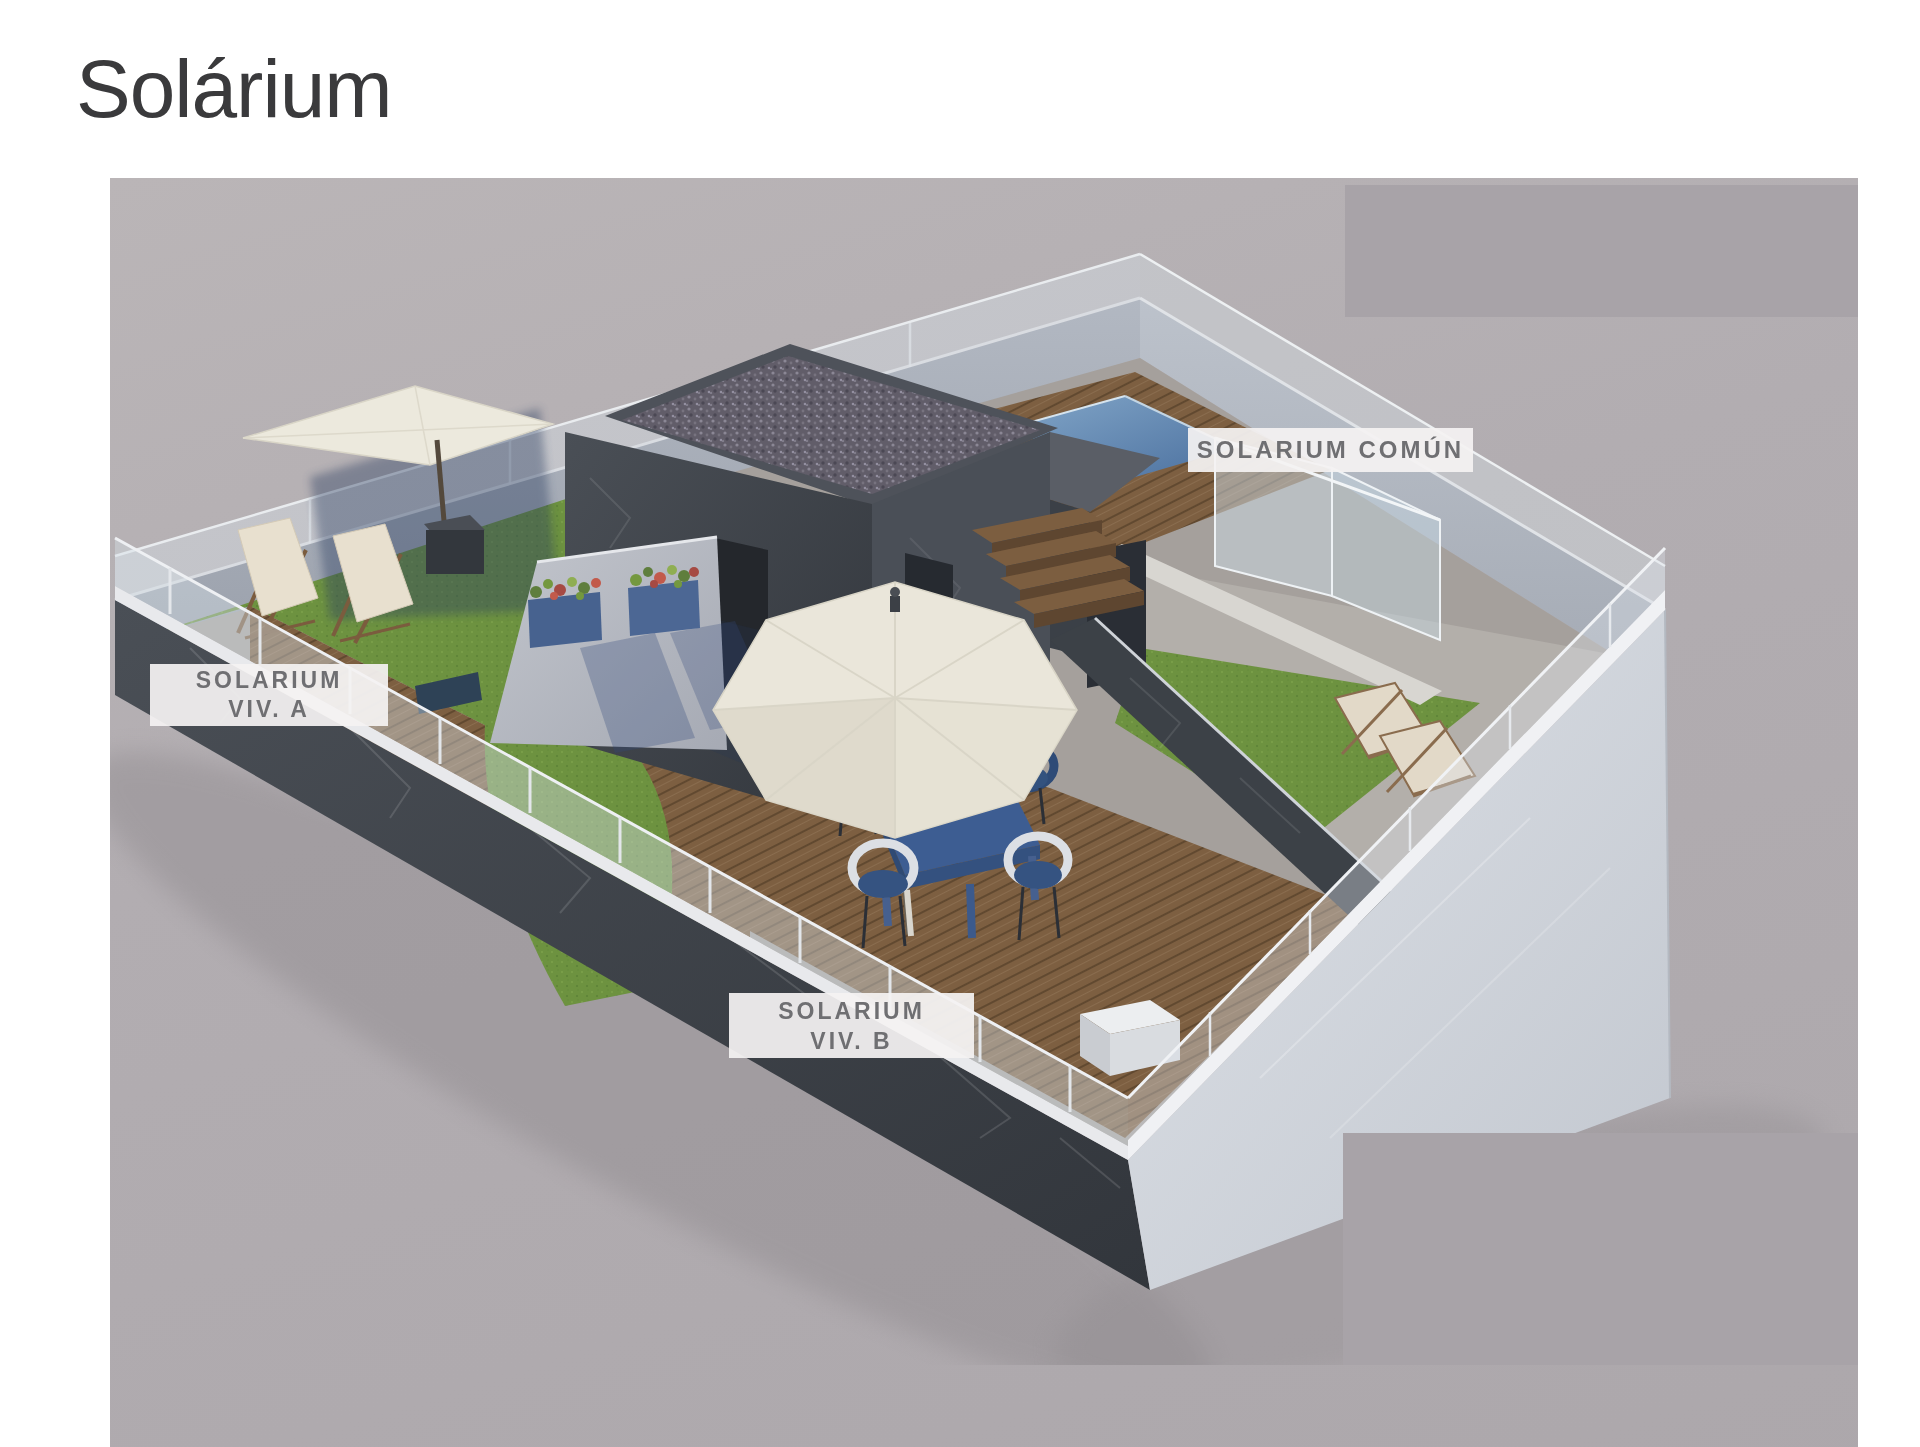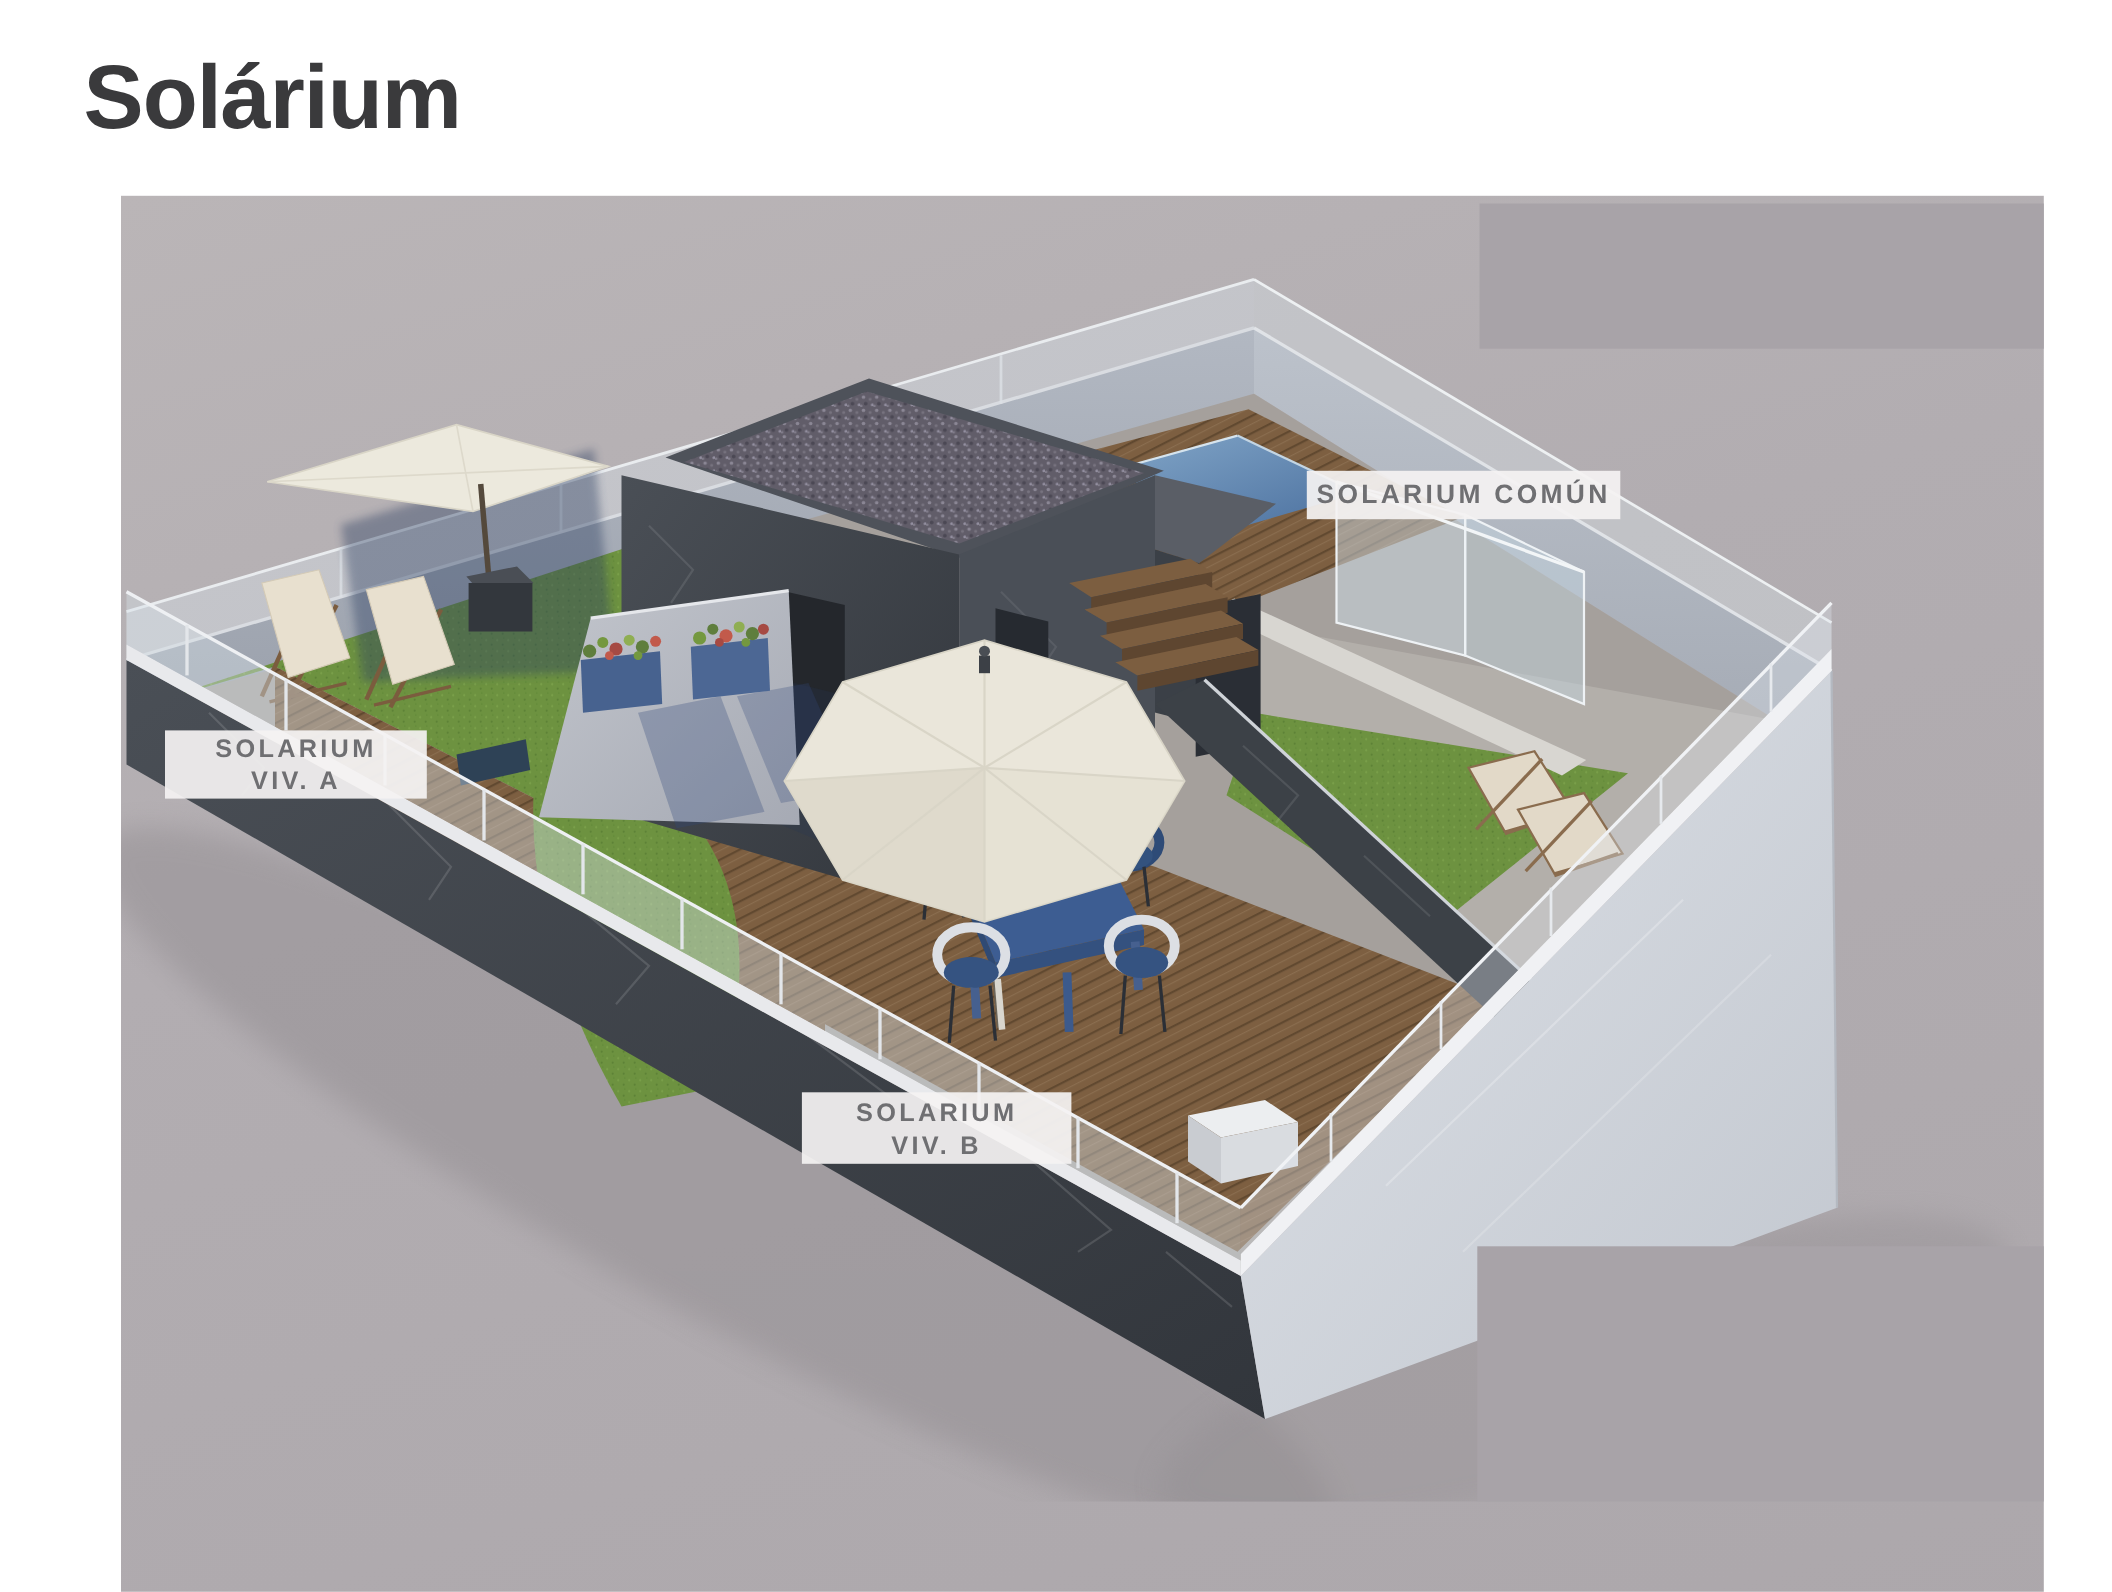--- a/index.html
+++ b/index.html
@@ -2,21 +2,21 @@
 <html><head>
 <meta charset="utf-8">
 <style>
   html,body{margin:0;padding:0;}
   body{
     width:1920px;height:1447px;position:relative;background:#ffffff;
     font-family:"Liberation Sans", sans-serif;overflow:hidden;
   }
   .page-title{
     position:absolute;left:76px;top:44px;margin:0;
-    font-size:82px;font-weight:700;color:#3a3a3c;letter-spacing:-1px;line-height:1.1;
+    font-size:82px;font-weight:400;color:#3a3a3c;letter-spacing:-1px;line-height:1.1;
   }
   .render{
     position:absolute;left:110px;top:178px;width:1748px;height:1371px;
     background:linear-gradient(163deg,#bab5b7 0%,#b2adb1 38%,#aca7ab 100%);
   }
   .render svg{position:absolute;left:0;top:0;}
   .wm-cover{position:absolute;background:#a8a3a8;}
   .wm-top{left:1235px;top:7px;width:513px;height:132px;}
   .wm-bottom{left:1233px;top:955px;width:515px;height:232px;}
   .zone-label{

